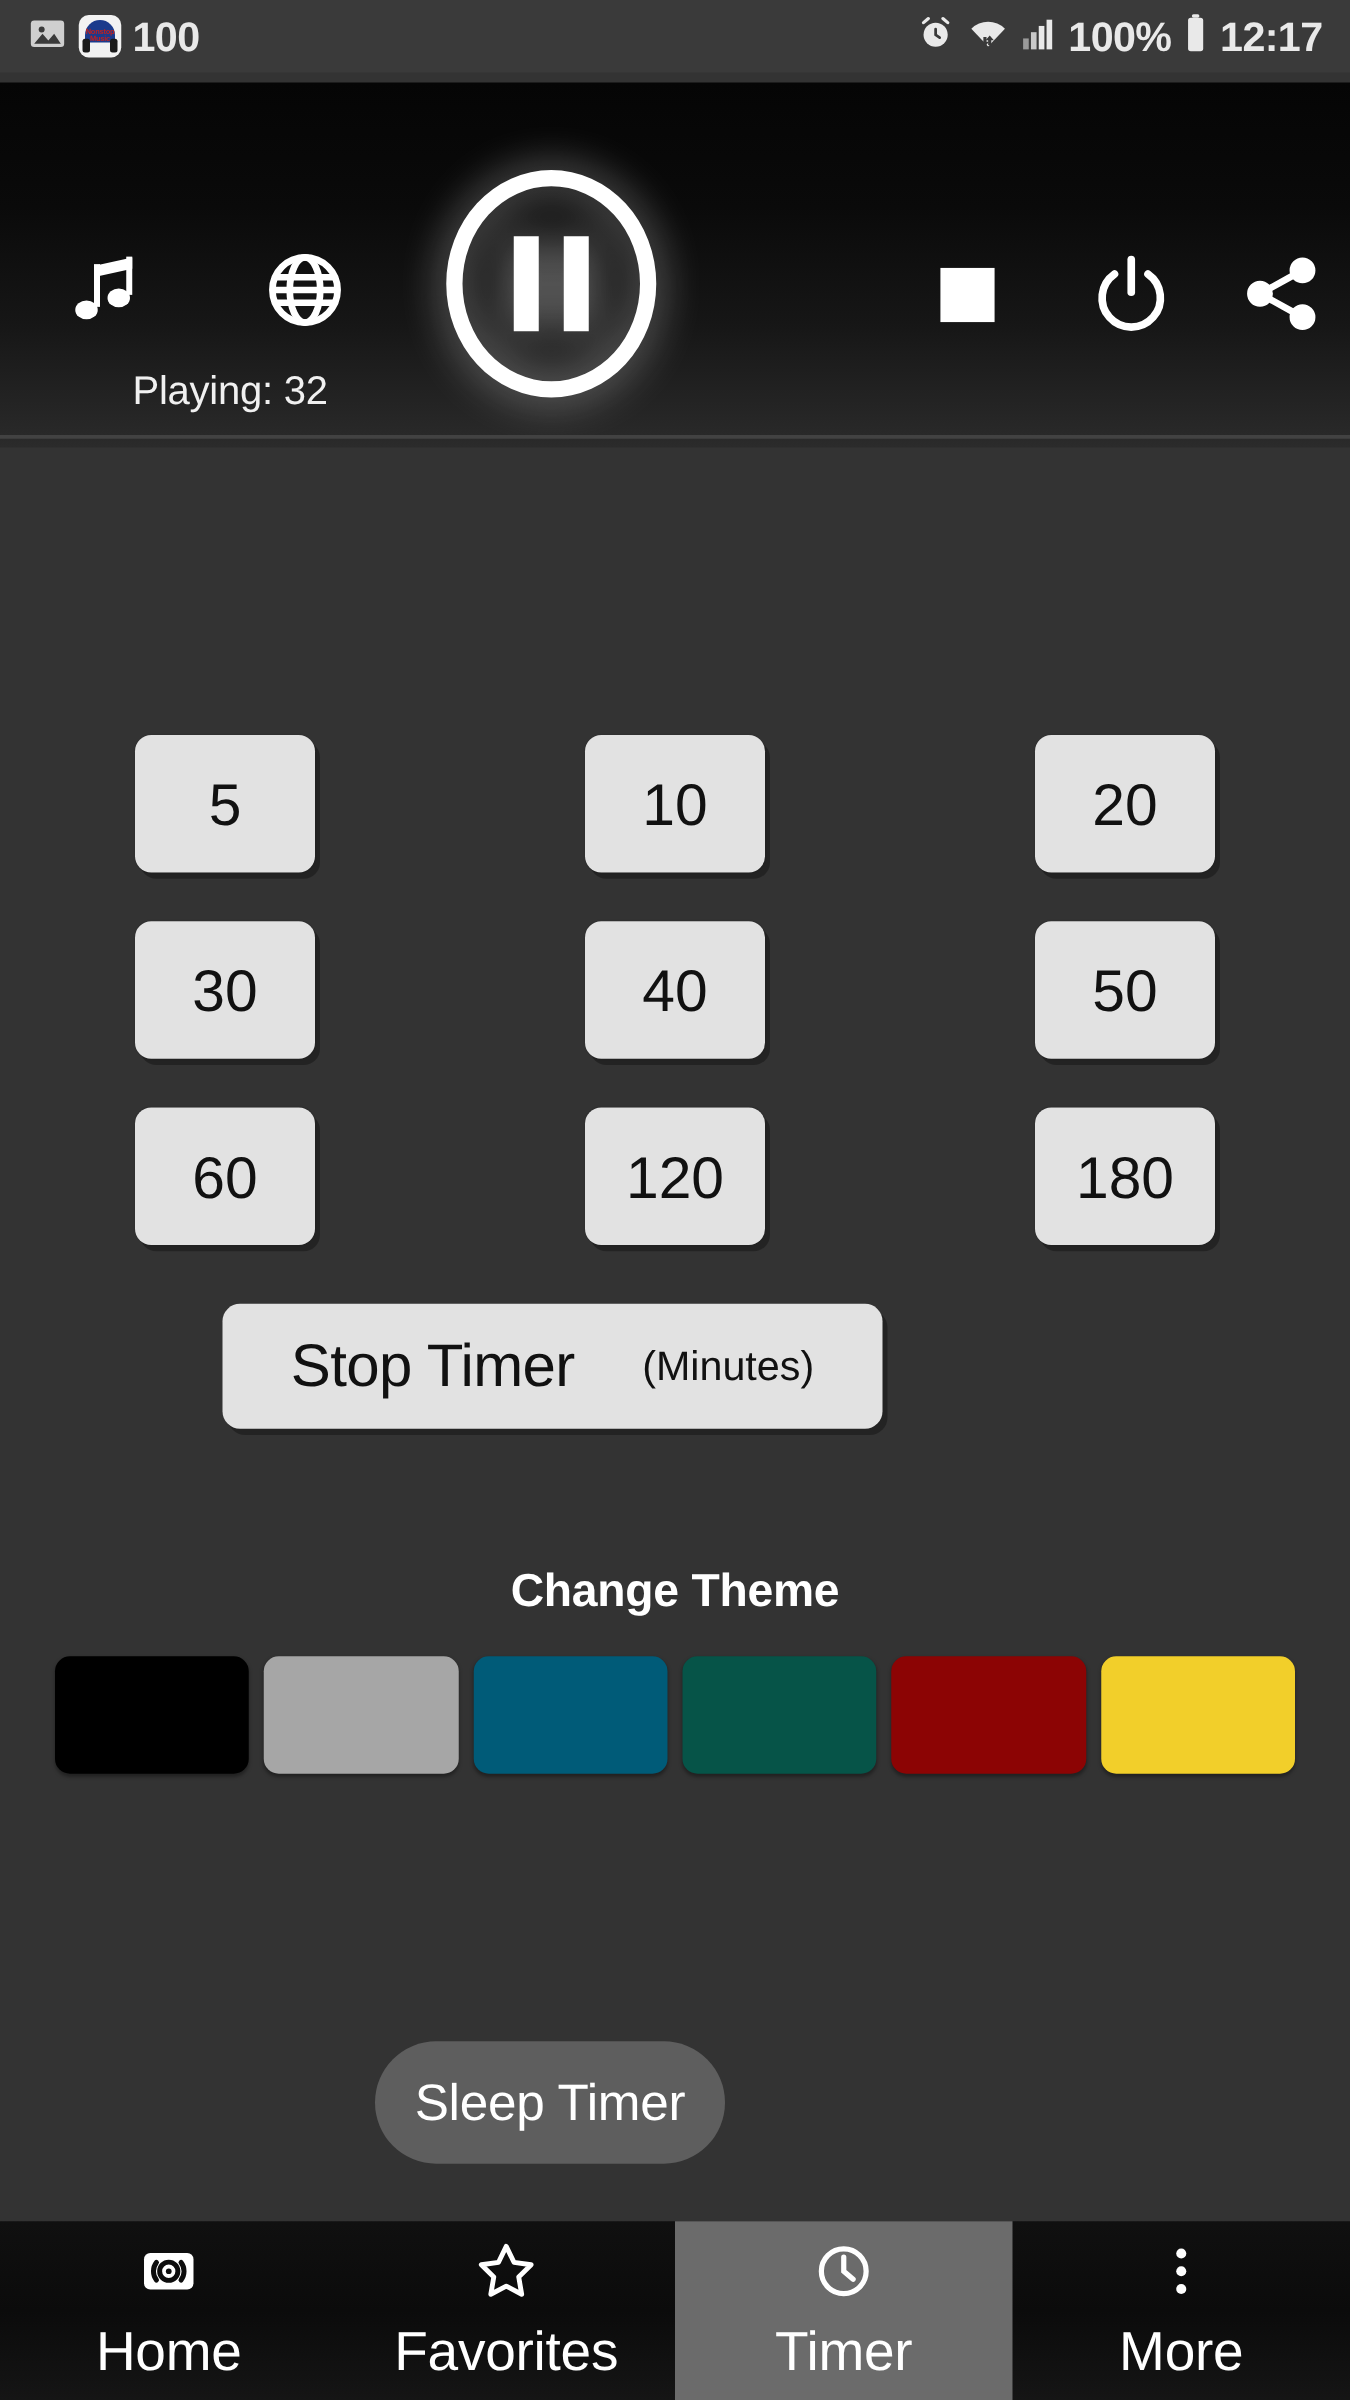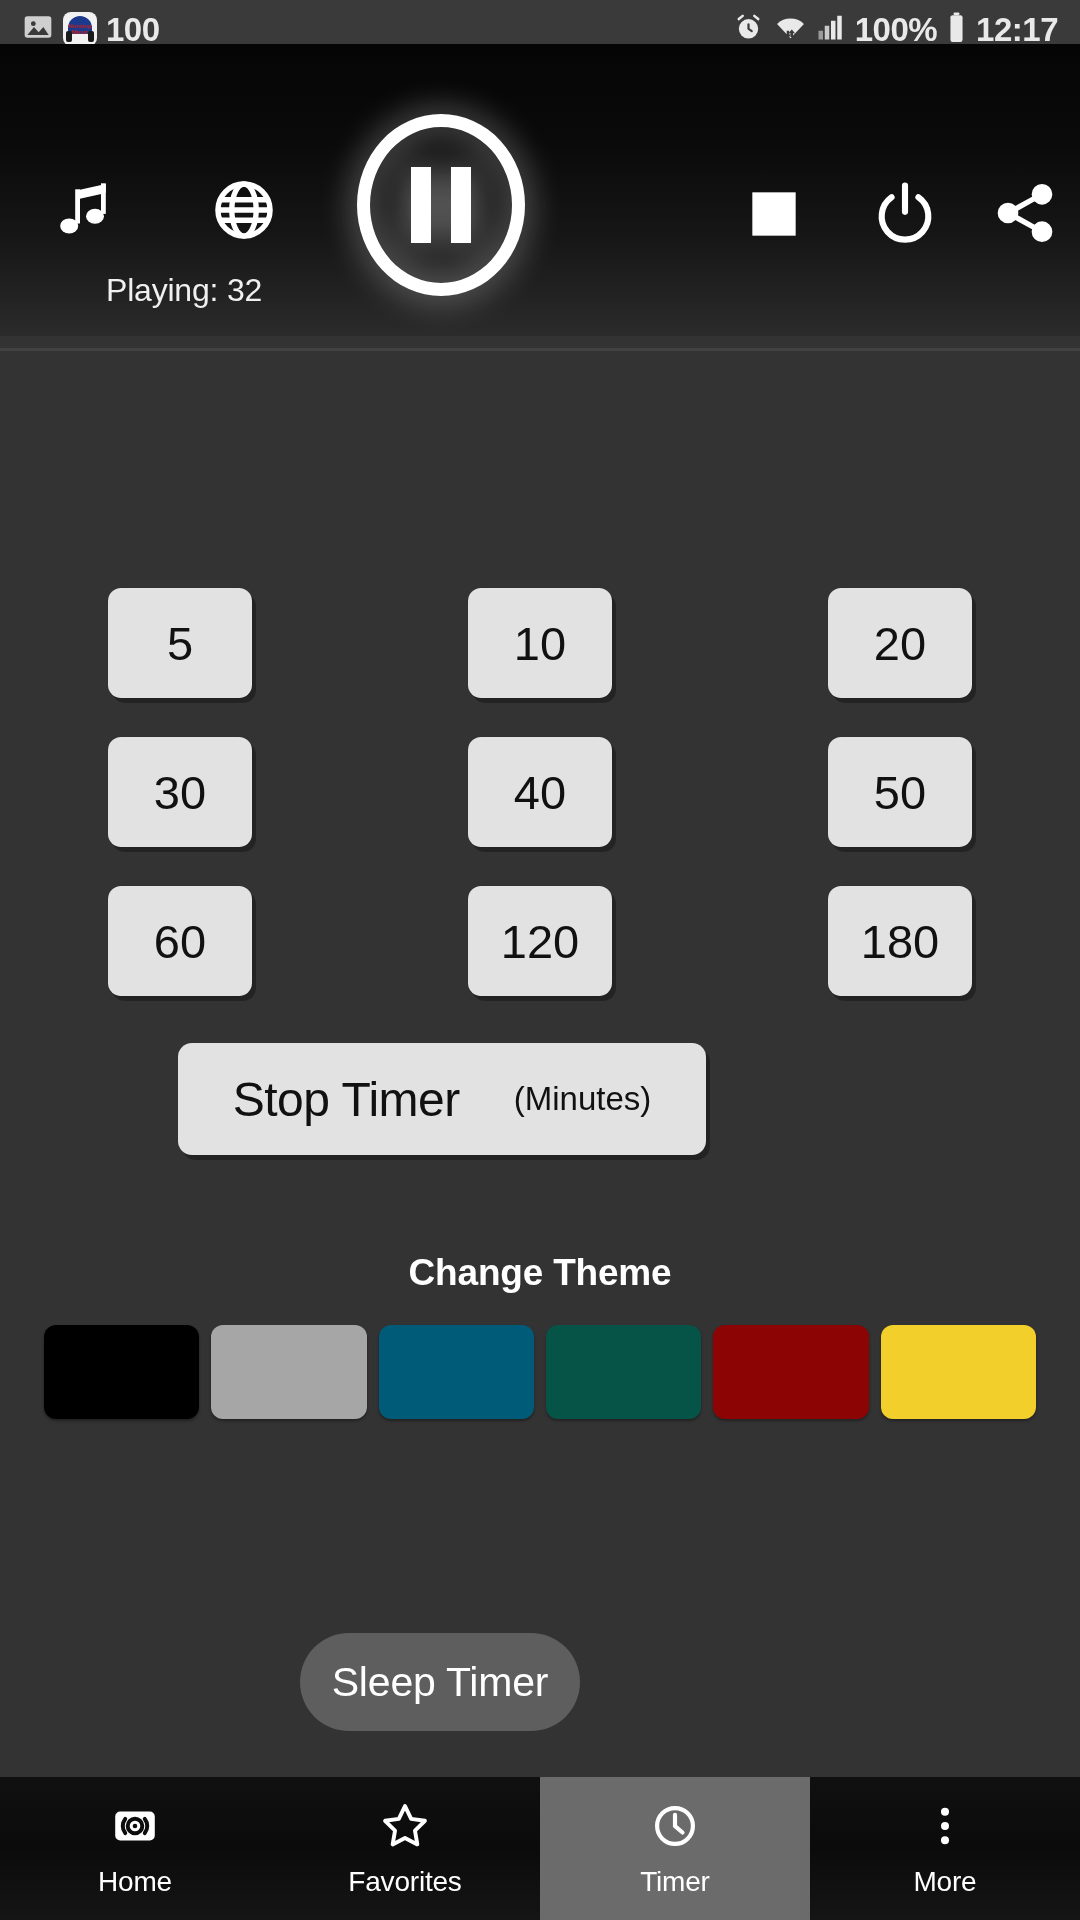--- a/index.html
+++ b/index.html
@@ -35,21 +35,21 @@
     position:relative; z-index:3; color:#c02020; font-size:6px; font-weight:700;
     line-height:6.5px; text-align:center; letter-spacing:-0.2px;
   }
   .appicon .hpL,.appicon .hpR{
     position:absolute; bottom:4px; width:6px; height:11px; border-radius:2px; background:#1a1a1a;
   }
   .appicon .hpL{ left:3px; } .appicon .hpR{ right:3px; }
 
   
   .header{
-    position:absolute; top:44px; left:0; width:1080px; height:292px;
+    position:absolute; top:66px; left:0; width:1080px; height:292px;
     background:linear-gradient(180deg,#050505 0%,#0a0a0a 34%,#161616 66%,#2b2b2b 100%);
     overflow:hidden;
   }
   .ctrlrow{ position:absolute; top:0; left:0; width:1080px; height:230px; }
   .ctrl{ position:absolute; display:flex; align-items:center; justify-content:center; }
 
   .btn-note{ left:48px;  top:128px; width:76px; height:76px; }
   .btn-globe{ left:208px; top:130px; width:72px; height:72px; }
   .btn-stop{ left:740px; top:136px; width:68px; height:68px; }
   .btn-power{ left:868px; top:132px; width:74px; height:74px; }
@@ -86,21 +86,21 @@
     width:144px; height:110px; border-radius:13px;
     background:#e2e2e2;
     box-shadow:4px 5px 0 rgba(0,0,0,.30), 0 0 1px rgba(0,0,0,.4);
     display:flex; align-items:center; justify-content:center;
     color:#111; font-size:47px; border:none; cursor:pointer;
     font-family:"Liberation Sans", sans-serif;
   }
 
   .stopbtn{
     position:absolute; top:1043px; left:178px;
-    width:528px; height:112px; border-radius:14px;
+    width:528px; height:100px; border-radius:14px;
     background:#e2e2e2;
     box-shadow:4px 5px 0 rgba(0,0,0,.30);
     display:flex; align-items:center; justify-content:center; gap:10px;
     color:#111; border:none; cursor:pointer;
     font-family:"Liberation Sans", sans-serif;
   }
   .stopbtn .big{ font-size:48px; letter-spacing:-0.5px; }
   .stopbtn .small{ font-size:33px;margin-left:44px; }
 
   
@@ -132,21 +132,21 @@
     position:absolute; bottom:0; left:0; width:1080px; height:143px;
     background:linear-gradient(180deg,#101010 0%,#0b0b0b 50%,#151515 100%);
     display:flex;
   }
   .navitem{
     flex:1 1 0; display:flex; flex-direction:column;
     align-items:center; justify-content:center; gap:13px;
     cursor:pointer; position:relative;
   }
   .navitem.active{ background:#6b6b6b; }
-  .navlabel{ color:#ffffff; font-size:28px; letter-spacing:-0.2px; }
+  .navlabel{ color:#ffffff; font-size:44px; letter-spacing:-0.2px; }
   .navicon{ width:54px; height:54px; display:flex; align-items:center; justify-content:center; }
 </style>
 </head>
 <body>
 
 <div id="screen">
 
   <div class="statusbar">
     <div class="sb-left">
       <span class="sb-ico">

